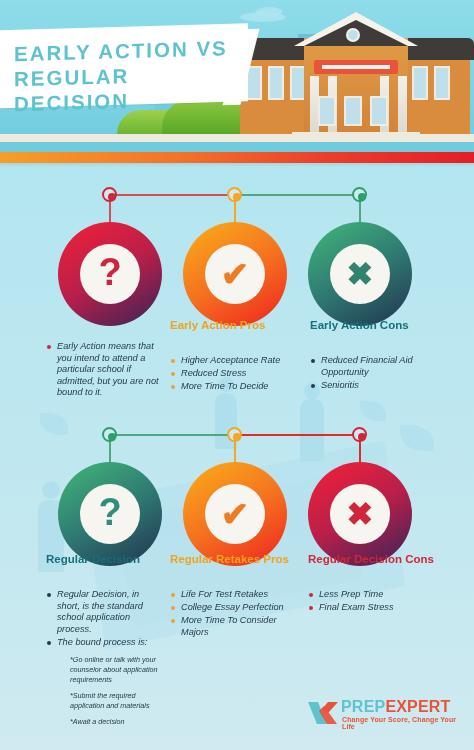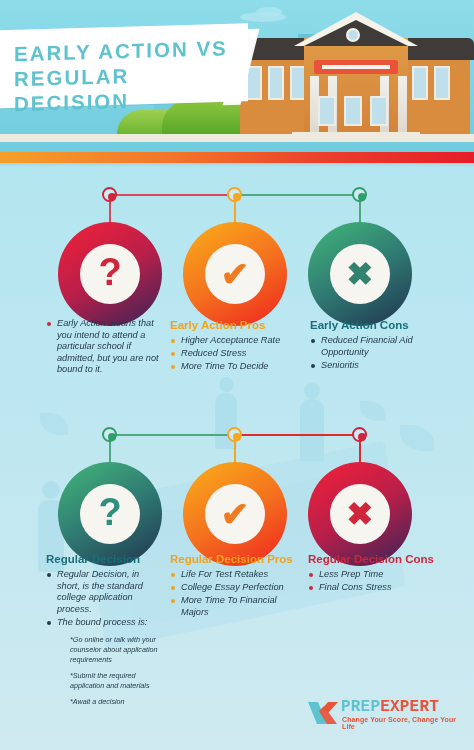--- a/index.html
+++ b/index.html
@@ -176,21 +176,21 @@
     font-weight: bold; z-index: 3;
   }
   .glyph.q { font-size: 38px; line-height: 38px; padding-bottom: 4px; }
 
   
   .col-txt { position: absolute; }
   .head {
     font-weight: bold; font-size: 11.5px; line-height: 14px;
     margin-bottom: 3px;
   }
-  ul.bl { list-style: none; }
+  ul.bl { list-style: none; margin-top: 23px; }
   ul.bl li {
     position: relative; padding-left: 11px;
     font-size: 9.2px; line-height: 11.6px;
     color: #243b4a; margin-bottom: 1.5px;
     font-style: italic;
   }
   ul.bl li::before {
     content: ""; position: absolute; left: 1px; top: 4px;
     width: 4px; height: 4px; border-radius: 50%;
     background: var(--bc, #243b4a);
@@ -199,21 +199,21 @@
     margin-top: 7px; padding-left: 24px;
     font-size: 7.2px; line-height: 9.6px; color: #243b4a; font-style: italic;
   }
   .substeps p { margin-bottom: 7px; }
 
   
   .logo { position: absolute; right: 14px; bottom: 18px; width: 152px; height: 36px; }
   .logo-mark { position: absolute; left: 0; top: 4px; width: 30px; height: 26px; }
   .logo-txt {
     position: absolute; left: 33px; top: 2px;
-    font-size: 16px; font-weight: bold; letter-spacing: .2px; font-family: Liberation Mono, monospace;
+    font-size: 16px; font-weight: bold; letter-spacing: .2px;
   }
   .logo-txt .a { color: #5ec3cf; }
   .logo-txt .b { color: #e8533a; }
   .logo-tag {
     position: absolute; left: 34px; top: 20px;
     font-size: 7px; color: #e8533a; font-weight: bold; letter-spacing: .1px;
   }
 </style>
 </head>
 <body>
@@ -380,44 +380,44 @@
     </div>
     <div class="circle-wrap" style="left:308px;">
       <div class="ring" style="background:linear-gradient(150deg,#e8203c 10%,#b81f4a 50%,#4b2355 92%);"></div>
       <div class="glyph" style="color:#d0263b;font-size:32px;">✖</div>
     </div>
   </div>
 
   <div class="col-txt" style="left:46px;top:552px;width:118px;">
     <div class="head" style="color:#176f7a;">Regular Decision</div>
     <ul class="bl" style="--bc:#243b4a;">
-      <li>Regular Decision, in short, is the standard college application process.</li>
+      <li>Regular Decision, in short, is the standard school application process.</li>
       <li>The bound process is:</li>
     </ul>
     <div class="substeps">
       <p>*Go online or talk with your counselor about application requirements</p>
       <p>*Submit the required application and materials</p>
       <p>*Await a decision</p>
     </div>
   </div>
 
   <div class="col-txt" style="left:170px;top:552px;width:130px;">
-    <div class="head" style="color:#f0a31e;">Regular Decision Pros</div>
+    <div class="head" style="color:#f0a31e;">Regular Retakes Pros</div>
     <ul class="bl" style="--bc:#f0a31e;">
       <li>Life For Test Retakes</li>
       <li>College Essay Perfection</li>
-      <li>More Time To Financial Majors</li>
+      <li>More Time To Consider Majors</li>
     </ul>
   </div>
 
   <div class="col-txt" style="left:308px;top:552px;width:140px;">
     <div class="head" style="color:#d0263b;">Regular Decision Cons</div>
     <ul class="bl" style="--bc:#d0263b;">
       <li>Less Prep Time</li>
-      <li>Final Cons Stress</li>
+      <li>Final Exam Stress</li>
     </ul>
   </div>
 
   <div class="logo">
     <svg class="logo-mark" viewBox="0 0 30 26">
       <polygon points="0,2 10,2 19,24 9,24" fill="#5ec3cf"></polygon>
       <polygon points="20,2 30,2 20,13 14,9" fill="#e8533a"></polygon>
       <polygon points="12,14 18,18 10,24 3,24" fill="#5ec3cf" opacity="0"></polygon>
       <polygon points="19,24 29,24 16,6 11,11" fill="#e8533a" opacity=".92"></polygon>
     </svg>

